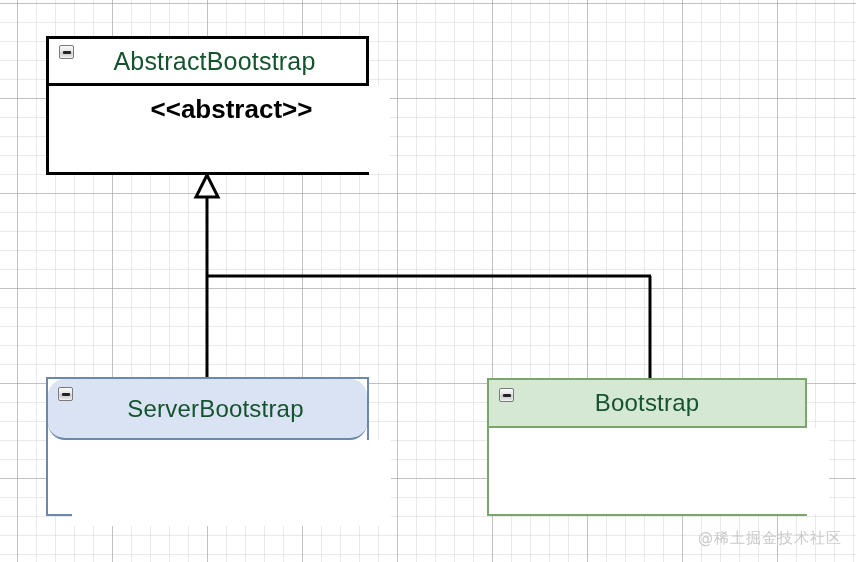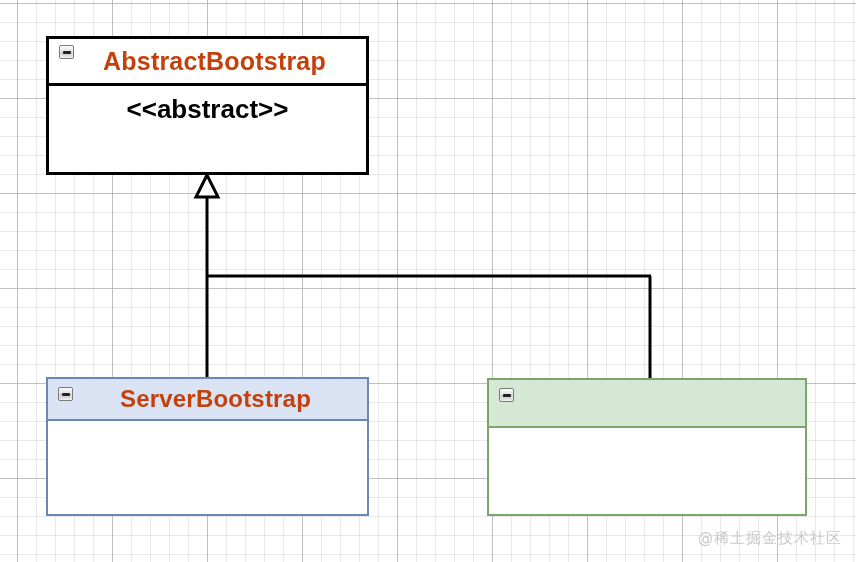--- a/index.html
+++ b/index.html
@@ -40,30 +40,31 @@
   }
   .uml-header {
     position: relative;
     box-sizing: border-box;
     display: flex;
     align-items: center;
     justify-content: center;
     width: 100%;
   }
   .uml-title {
-    font-weight: bold;
-    color: #c2410c;
+    font-weight: normal;
+    color: #14532d;
     letter-spacing: 0.2px;
     white-space: nowrap;
   }
   .uml-body {
     box-sizing: border-box;
     width: 100%;
     background: #ffffff;
     position: relative;
+    margin-left: 24px;
   }
   .uml-stereotype {
     width: 100%;
     text-align: center;
     font-weight: bold;
     color: #000000;
     white-space: nowrap;
   }
   .collapse-icon {
     position: absolute;
@@ -117,23 +118,24 @@
 
   
   #class-serverbootstrap {
     left: 46px;
     top: 377px;
     width: 323px;
     height: 139px;
     border: 2px solid #6d87b3;
   }
   #class-serverbootstrap .uml-header {
-    height: 42px;
+    height: 61px;
     background: #dae3f3;
     border-bottom: 2px solid #6d87b3;
+    border-radius: 17px;
   }
   #class-serverbootstrap .uml-title {
     font-size: 24px;
     padding-left: 16px;
   }
   #class-serverbootstrap .collapse-icon {
     left: 10px;
     top: 8px;
   }
   #class-serverbootstrap .uml-body {
@@ -214,19 +216,20 @@
       <span class="uml-title">ServerBootstrap</span>
     </div>
     <div class="uml-body"></div>
   </div>
 
   <div class="uml-class" id="class-bootstrap">
     <div class="uml-header">
       <span class="collapse-icon">
         <span class="bar"></span>
       </span>
+      <span class="uml-title">Bootstrap</span>
     </div>
     <div class="uml-body"></div>
   </div>
 
   <div class="watermark">@稀土掘金技术社区</div>
 
 </div>
 
 </body></html>

